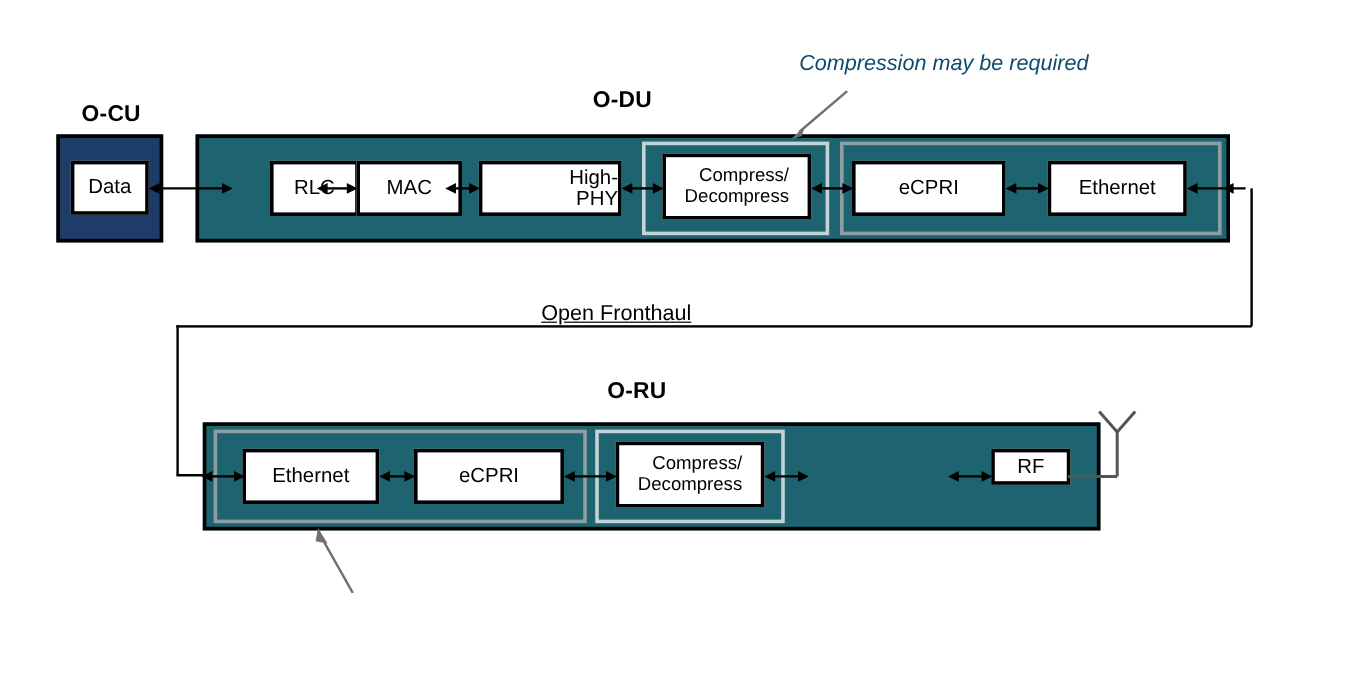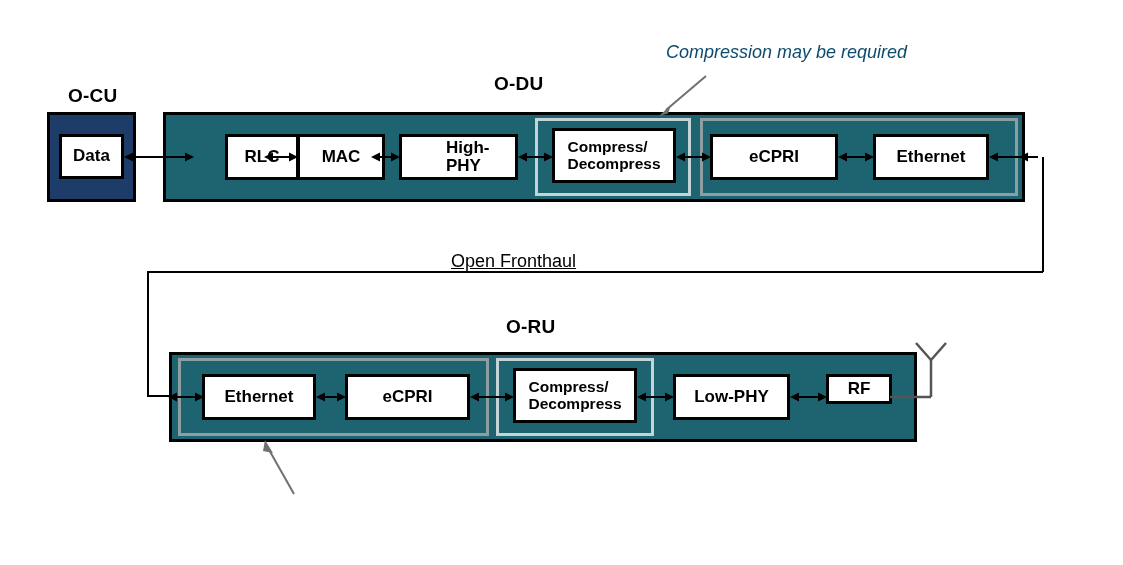--- a/index.html
+++ b/index.html
@@ -48,26 +48,25 @@
 
   
   .block {
     position: absolute;
     box-sizing: border-box;
     background: #ffffff;
     border: 3px solid #000000;
     display: flex;
     align-items: center;
     justify-content: center;
-    text-align: left;
+    text-align: right;
     color: #000000;
     font-size: 17px;
     line-height: 1.08;
     white-space: pre-line;
-    font-weight: bold;
   }
   .block.two-line { font-size: 15.5px; }
 
   
   .hline {
     position: absolute;
     height: 0;
     border-top: 2px solid #000000;
   }
   .vline {
@@ -177,21 +176,20 @@
   <div class="node-container teal" style="left:169px; top:352px; width:748px; height:90px;"></div>
 
   <div class="group-outline group-dark" style="left:178px; top:358px; width:311px; height:78px;"></div>
 
   <div class="group-outline group-light" style="left:496px; top:358px; width:158px; height:78px;"></div>
 
   <div class="block" style="left:202px; top:374px; width:114px; height:46px;">Ethernet</div>
   <div class="block" style="left:345px; top:374px; width:125px; height:46px;">eCPRI</div>
   <div class="block two-line" style="left:513px; top:368px; width:124px; height:55px;">Compress/
 Decompress</div>
-  <div class="block" style="left:673px; top:374px; width:117px; height:46px;">Low-PHY</div>
   <div class="block" style="left:826px; top:374px; width:66px; height:30px;">RF</div>
 
   <svg class="arrow-svg" style="left:168px; top:385px; width:36px; height:24px;" viewBox="0 0 36 24">
     <line x1="5" y1="12" x2="31" y2="12" stroke="#000" stroke-width="2"></line>
     <polygon points="0,12 9,7.5 9,16.5" fill="#000"></polygon>
     <polygon points="36,12 27,7.5 27,16.5" fill="#000"></polygon>
   </svg>
   <svg class="arrow-svg" style="left:316px; top:385px; width:30px; height:24px;" viewBox="0 0 30 24">
     <line x1="5" y1="12" x2="25" y2="12" stroke="#000" stroke-width="2"></line>
     <polygon points="0,12 9,7.5 9,16.5" fill="#000"></polygon>

